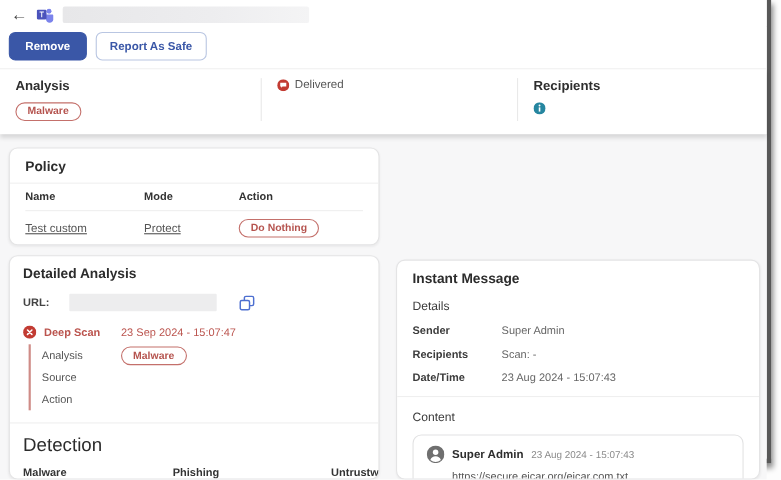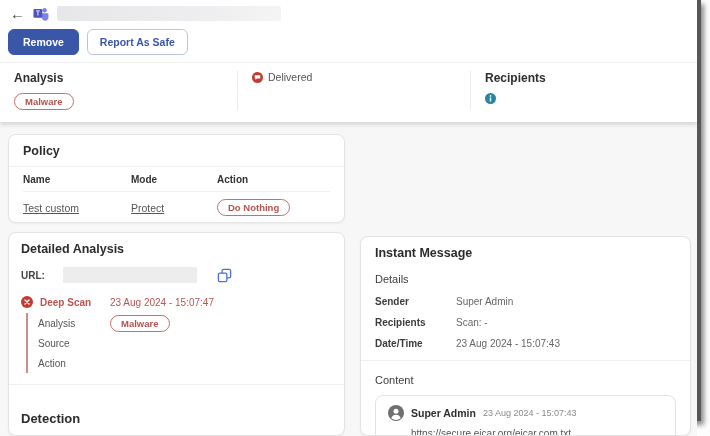--- a/index.html
+++ b/index.html
@@ -59,21 +59,21 @@
   .url-row { display: flex; align-items: center; gap: 18px; margin-top: 11px; }
   .url-label { font-size: 10px; font-weight: bold; color: #444; }
   .url-redacted { width: 134px; height: 16px; background: #ededee; border-radius: 1px; }
   .copy-btn { width: 15px; height: 15px; margin-left: 2px; cursor: pointer; background: none; border: none; padding: 0; }
   .deepscan-head { display: grid; grid-template-columns: 19px 70px auto; align-items: center; margin-top: 13px; }
   .deepscan-name { font-size: 10px; font-weight: bold; color: #bb544e; }
   .deepscan-date { font-size: 10px; color: #bb544e; }
   .deepscan-rows { margin-left: 5px; border-left: 2px solid #cf8c87; padding-left: 10px; margin-top: 5px; }
   .ds-row { display: grid; grid-template-columns: 72px auto; align-items: center; min-height: 20px; font-size: 10px; color: #555; }
   .da-divider { border-top: 1px solid #efefef; margin: 11px -12px 0; }
-  .detection-title { font-size: 13px; font-weight: bold; color: #2c2c2c; margin-top: 26px; }
+  .detection-title { font-size: 17px; font-weight: normal; color: #2c2c2c; margin-top: 10px; }
   .detection-grid { display: grid; grid-template-columns: 136px 144px auto; margin-top: 10px; }
   .det-label { font-size: 10px; font-weight: bold; color: #333; margin-bottom: 9px; }
 
   
   .card-im { width: 340px; height: 200px; padding: 9px 14px 0; }
   .im-section-label { font-size: 11px; font-weight: normal; color: #3c3c3c; margin-top: 13px; }
   .im-fields { margin-top: 6px; }
   .im-field { display: grid; grid-template-columns: 81px auto; font-size: 10px; padding: 5px 0; align-items: center; }
   .im-field .f-label { font-weight: bold; color: #3c3c3c; }
   .im-field .f-value { color: #666; }
@@ -177,21 +177,21 @@
         </div>
 
         <div class="deepscan-head">
           <span class="icon">
             <svg width="12" height="12" viewBox="0 0 12 12">
               <circle cx="6" cy="6" r="6" fill="#c23b32"></circle>
               <path d="M4 4l4 4M8 4l-4 4" stroke="#fff" stroke-width="1.4" stroke-linecap="round"></path>
             </svg>
           </span>
           <span class="deepscan-name">Deep Scan</span>
-          <span class="deepscan-date">23 Aug 2024 - 15:07:47</span>
+          <span class="deepscan-date">23 Sep 2024 - 15:07:47</span>
         </div>
 
         <div class="deepscan-rows">
           <div class="ds-row">
             <span>Analysis</span>
             <span><span class="pill pill-red">Malware</span></span>
           </div>
           <div class="ds-row">
             <span>Source</span>
             <span></span>

